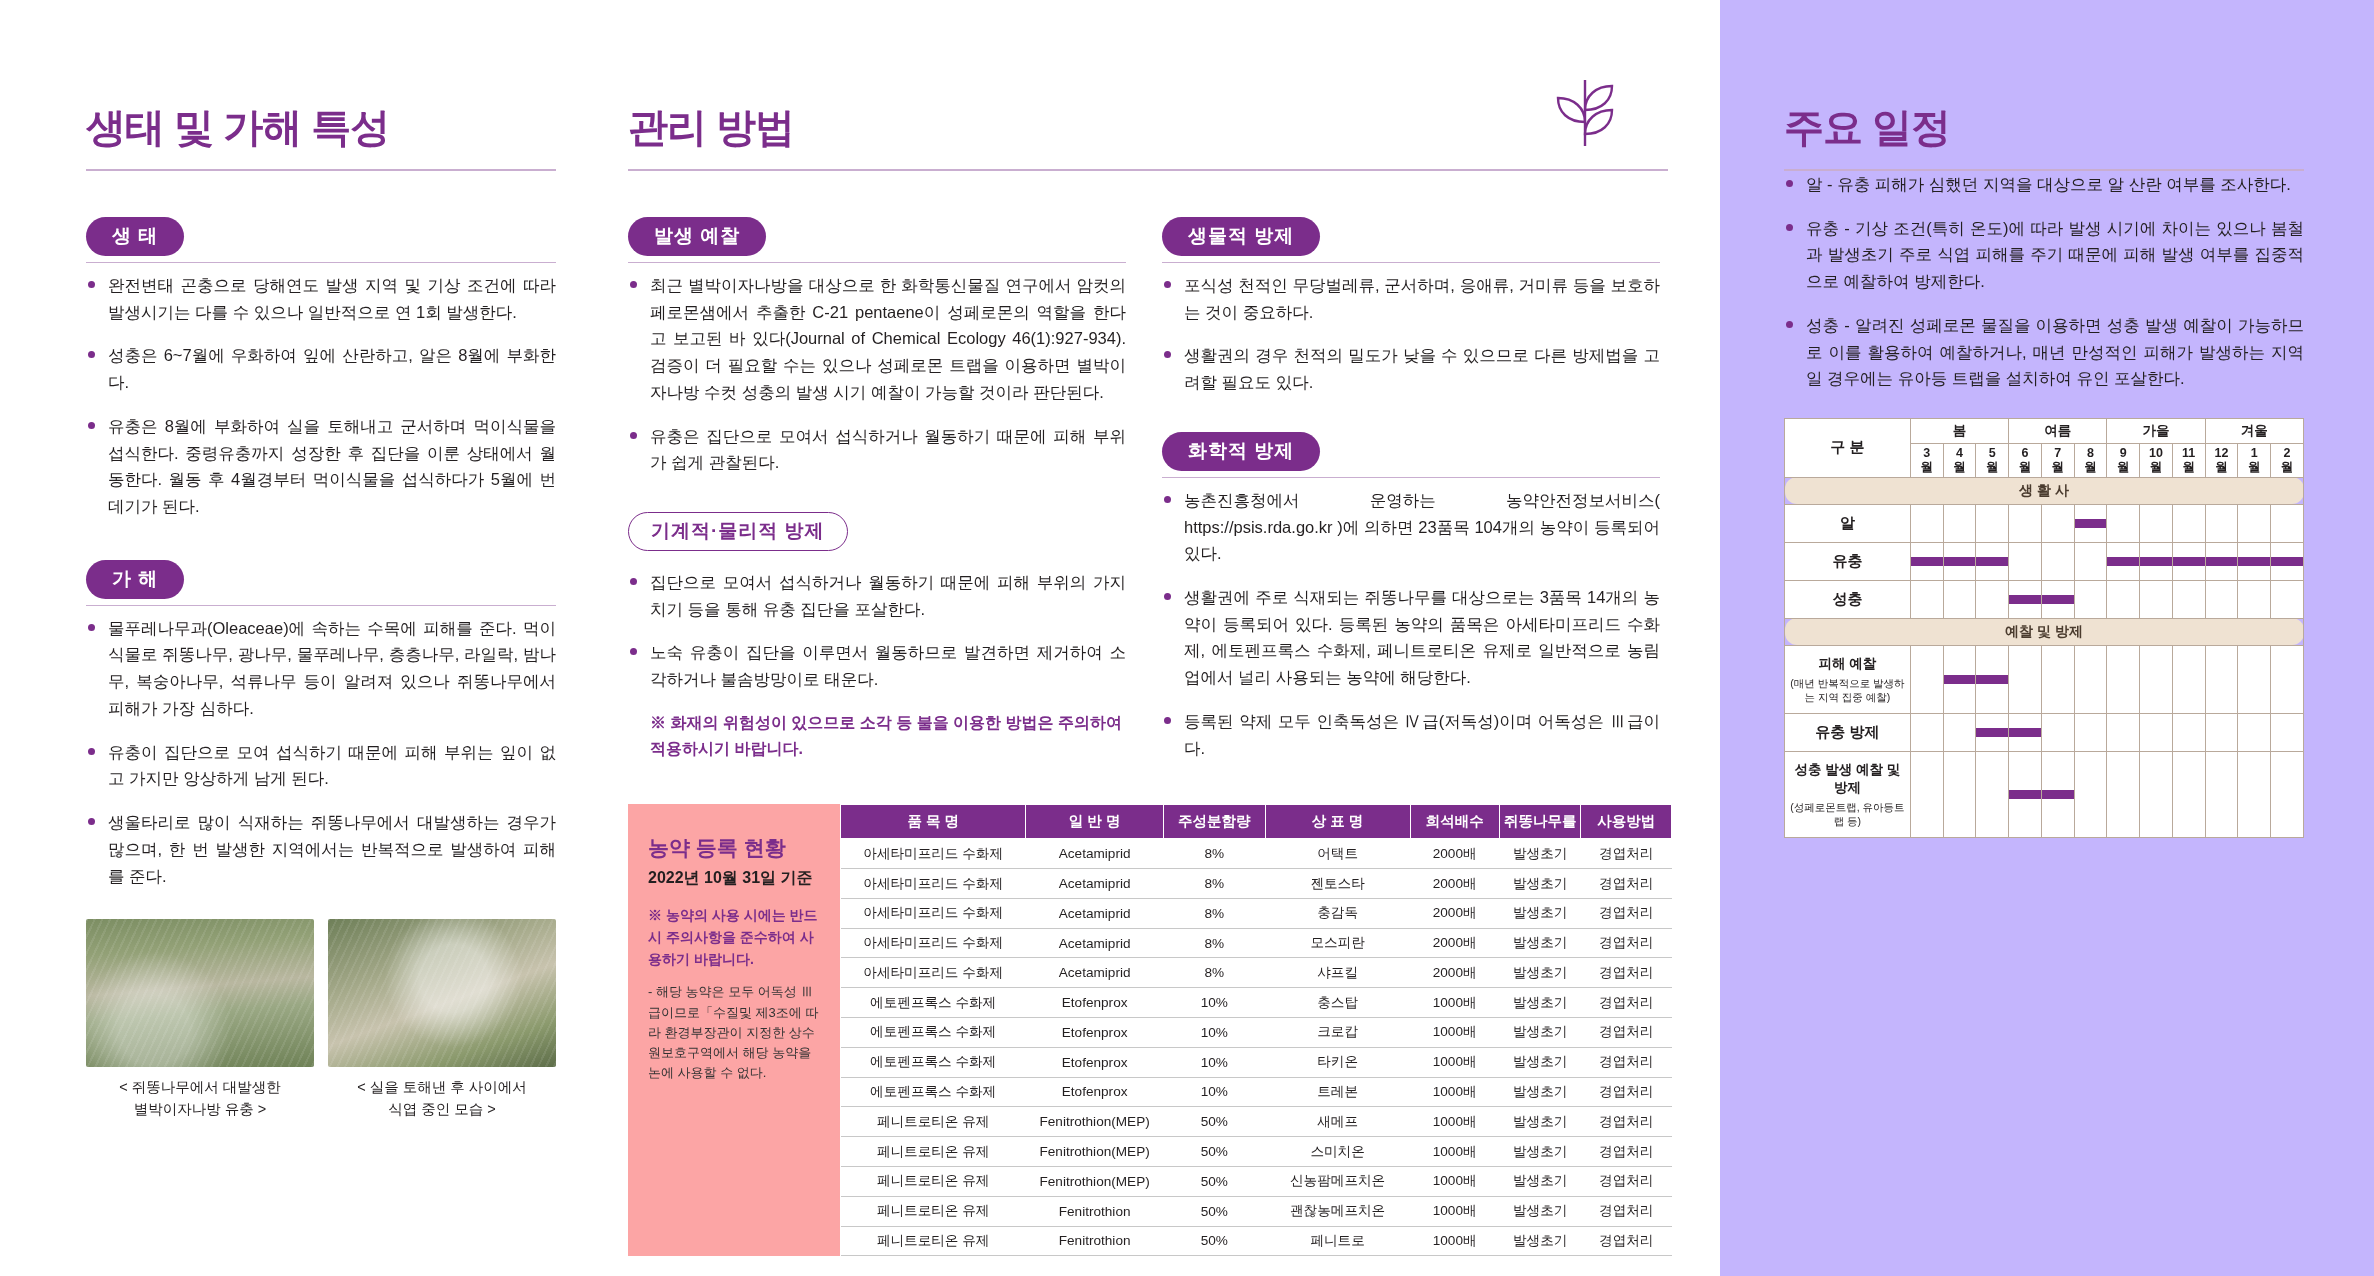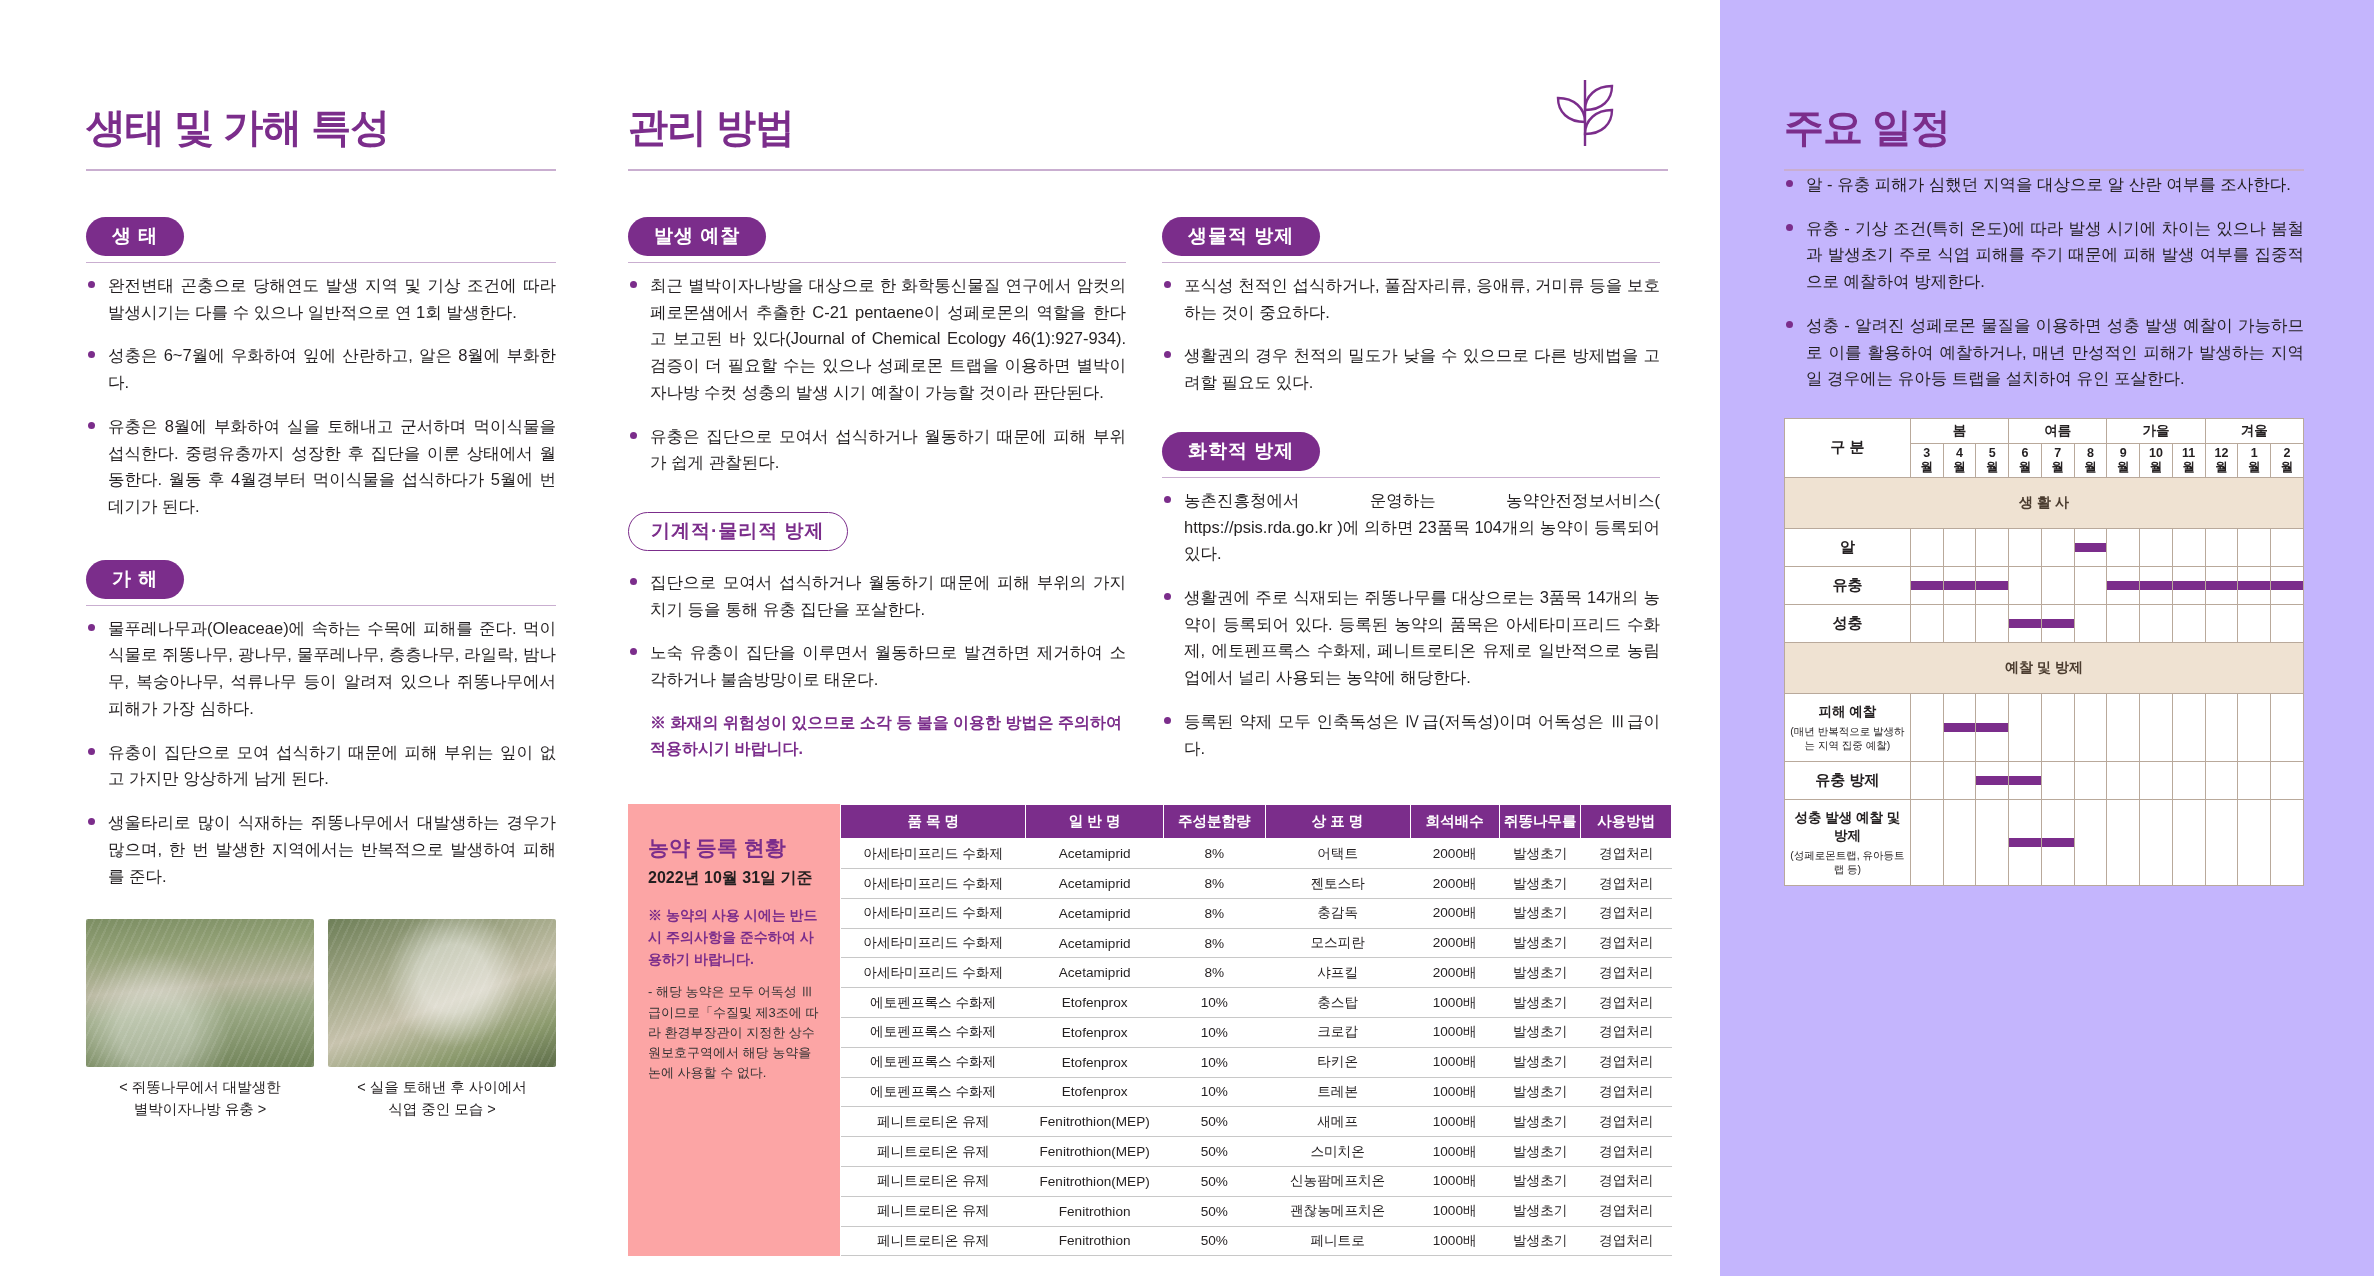--- a/index.html
+++ b/index.html
@@ -107,22 +107,23 @@
     border-bottom: 1px solid #c8c8c8; padding: 5.4px 4px; text-align:center;
     font-size: 13.6px; white-space: nowrap;
   }
   table.pest tr:first-child td { border-top: none; }
 
   
   table.sched { border-collapse: collapse; width: 520px; margin-top: 26px; font-size: 13px; }
   table.sched th, table.sched td { border: 1px solid #b9a99b; }
   table.sched th { background:#ffffff; font-weight:bold; }
   .sec-row td {
-    background:#efe2d2; text-align:center; font-weight:bold; font-size:14px; padding:16px 0;
+    background:#efe2d2; text-align:center; font-weight:bold; font-size:14px; padding:4px 0;
     color:#4a3b2e;
+    border-radius:12px;
   }
   .rowlabel {
     background:#fff; text-align:center; font-weight:bold; font-size:15px; padding:9px 4px;
     width: 126px;
   }
   .rowlabel small { display:block; font-weight:normal; font-size:10.5px; line-height:1.35; margin-top:3px;}
   td.m { width: 32.8px; height: 30px; background:#fff; padding:0; }
   td.m.on { background:#fff; }
   td.m .bar { height: 9px; background:#7b2d8b; width:100%; }
   .season-head th { font-size: 13.5px; padding: 3px 0; }
@@ -209,21 +210,21 @@
           <li>노숙 유충이 집단을 이루면서 월동하므로 발견하면 제거하여 소각하거나 불솜방망이로 태운다.</li>
         </ul>
         <div class="note">※ 화재의 위험성이 있으므로 소각 등 불을 이용한 방법은 주의하여 적용하시기 바랍니다.</div>
       </div>
 
       <div class="c2b">
         <div class="pill-wrap">
           <span class="pill">생물적 방제</span>
         </div>
         <ul class="bul">
-          <li>포식성 천적인 섭식하거나, 풀잠자리류, 응애류, 거미류 등을 보호하는 것이 중요하다.</li>
+          <li>포식성 천적인 무당벌레류, 군서하며, 응애류, 거미류 등을 보호하는 것이 중요하다.</li>
           <li>생활권의 경우 천적의 밀도가 낮을 수 있으므로 다른 방제법을 고려할 필요도 있다.</li>
         </ul>
 
         <div class="pill-wrap" style="margin-top:36px;">
           <span class="pill">화학적 방제</span>
         </div>
         <ul class="bul">
           <li>농촌진흥청에서 운영하는 농약안전정보서비스( https://psis.rda.go.kr )에 의하면 23품목 104개의 농약이 등록되어 있다.</li>
           <li>생활권에 주로 식재되는 쥐똥나무를 대상으로는 3품목 14개의 농약이 등록되어 있다. 등록된 농약의 품목은 아세타미프리드 수화제, 에토펜프록스 수화제, 페니트로티온 유제로 일반적으로 농림업에서 널리 사용되는 농약에 해당한다.</li>
           <li>등록된 약제 모두 인축독성은 Ⅳ급(저독성)이며 어독성은 Ⅲ급이다.</li>

